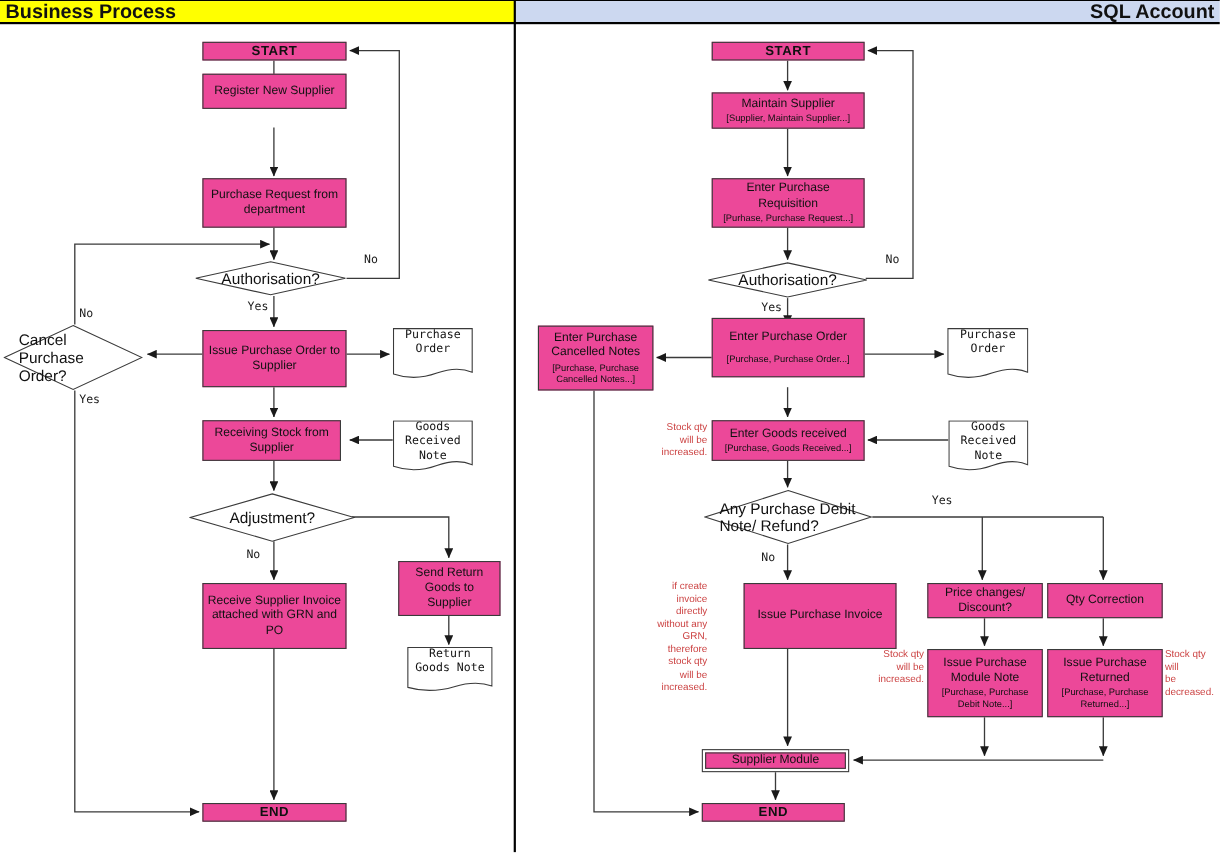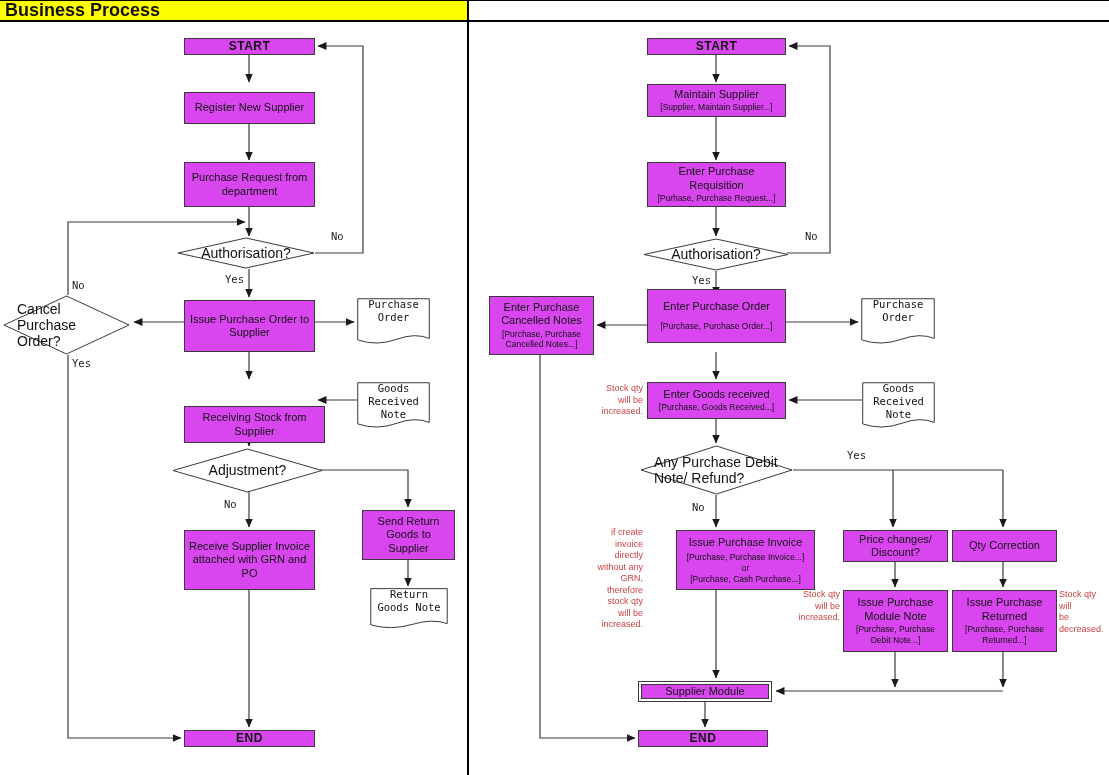--- a/index.html
+++ b/index.html
@@ -6,21 +6,21 @@
   #canvas{position:relative;width:1109px;height:775px;background:#fff;overflow:hidden;
           font-family:"Liberation Sans",sans-serif;color:#111;}
   
   .header-row{position:absolute;left:0;top:0;width:1109px;height:22px;display:flex;
               border-top:1px solid #000;border-bottom:2px solid #000;box-sizing:border-box;}
   .hdr{font-weight:bold;font-size:18px;line-height:19px;padding:0 5px;box-sizing:border-box;}
   .hdr-left{width:468px;background:#ffff00;text-align:left;}
   .hdr-right{flex:1;background:#ccd8f0;text-align:right;}
   .divider{position:absolute;left:467px;top:0;width:2px;height:775px;background:#000;}
   
-  .box{position:absolute;box-sizing:border-box;border:1px solid #3a3a3a;background:#d946ef;
+  .box{position:absolute;box-sizing:border-box;border:1px solid #3a3a3a;background:#ec4899;
        display:flex;flex-direction:column;align-items:center;justify-content:center;
        text-align:center;font-size:11px;line-height:1.22;padding:1px 2px;}
   .term{font-weight:bold;font-size:12px;letter-spacing:.5px;}
   .sub{font-size:8.5px;line-height:1.25;white-space:pre-line;margin-top:1px;}
   .gap8 .sub{margin-top:8px;}
   .gap4 .sub{margin-top:3px;}
   .module{box-shadow:0 0 0 2px #fff,0 0 0 3px #3a3a3a;}
   
   .diamond{position:absolute;display:flex;align-items:center;justify-content:center;
            text-align:left;font-size:14px;line-height:1.15;}
@@ -41,20 +41,23 @@
   .wires polyline{fill:none;stroke:#3a3a3a;stroke-width:1.2;}
 </style>
 </head>
 <body>
 
 <div id="canvas">
 
   <div class="header-row">
     <div class="hdr hdr-left">
       <span>Business Process</span>
+    </div>
+    <div class="hdr hdr-right">
+      <span>SQL Account</span>
     </div>
   </div>
   <div class="divider"></div>
 
   <svg class="wires">
     <defs>
       <marker id="arrow" markerUnits="userSpaceOnUse" markerWidth="9" markerHeight="8" refX="8.5" refY="4" orient="auto">
           <path d="M0,0 L9,4 L0,8 Z" fill="#1a1a1a"></path>
         </marker>
     </defs>
@@ -97,21 +100,21 @@
     <polyline points="1003,652 1003,687" marker-end="url(#arrow)"></polyline>
     <polyline points="1003,691 776,691" marker-end="url(#arrow)"></polyline>
     <polyline points="705,702 705,727" marker-end="url(#arrow)"></polyline>
     <polyline points="540,355 540,738 635,738" marker-end="url(#arrow)"></polyline>
   </svg>
 
   <div class="box term" style="left:184px;top:38px;width:131px;height:17px;">
       <span>START</span>
     </div>
 
-  <div class="box" style="left:184px;top:92px;width:131px;height:32px;text-align:right;">
+  <div class="box" style="left:184px;top:67px;width:131px;height:32px;text-align:right;">
       <span>Register New Supplier</span>
     </div>
 
   <div class="box" style="left:184px;top:162px;width:131px;height:45px;">
       <span>Purchase Request from department</span>
     </div>
 
   <div class="diamond" style="left:177px;top:237px;width:138px;height:32px;">
     <svg viewBox="0 0 138 32" preserveAspectRatio="none">
         <polygon points="69,1 137,16 69,31 1,16" fill="#fff" stroke="#3a3a3a" vector-effect="non-scaling-stroke"></polygon>
@@ -135,21 +138,21 @@
     </div>
 
   <div class="doc" style="left:357px;top:298px;width:73px;height:50px;">
     <svg viewBox="0 0 100 68" preserveAspectRatio="none">
         <path d="M1,1 H99 V55 Q80,47 55,56 Q27,66 1,57 Z" fill="#fff" stroke="#3a3a3a" vector-effect="non-scaling-stroke"></path>
       </svg>
     <span class="dtxt">Purchase
 Order</span>
   </div>
 
-  <div class="box" style="left:184px;top:382px;width:141px;height:37px;margin-top:24px;">
+  <div class="box" style="left:184px;top:382px;width:126px;height:37px;">
       <span>Receiving Stock from Supplier</span>
     </div>
 
   <div class="doc" style="left:357px;top:382px;width:73px;height:50px;">
     <svg viewBox="0 0 100 68" preserveAspectRatio="none">
         <path d="M1,1 H99 V55 Q80,47 55,56 Q27,66 1,57 Z" fill="#fff" stroke="#3a3a3a" vector-effect="non-scaling-stroke"></path>
       </svg>
     <span class="dtxt">Goods
 Received
 Note</span>
@@ -245,23 +248,20 @@
     <svg viewBox="0 0 153 50" preserveAspectRatio="none">
         <polygon points="76.5,1 152,25 76.5,49 1,25" fill="#fff" stroke="#3a3a3a" vector-effect="non-scaling-stroke"></polygon>
       </svg>
     <span class="dtxt">Any Purchase Debit Note/ Refund?</span>
   </div>
   <span class="lbl" style="left:847px;top:449px;">Yes</span>
   <span class="lbl" style="left:692px;top:501px;">No</span>
 
   <div class="box gap4" style="left:676px;top:530px;width:139px;height:60px;">
     <span>Issue Purchase Invoice</span>
-    <span class="sub">[Purchase, Purchase Invoice...]
-or
-[Purchase, Cash Purchase...]</span>
   </div>
   <div class="note r" style="left:597px;top:527px;width:46px;">if create
 invoice
 directly
 without any
 GRN,
 therefore
 stock qty
 will be
 increased.</div>

